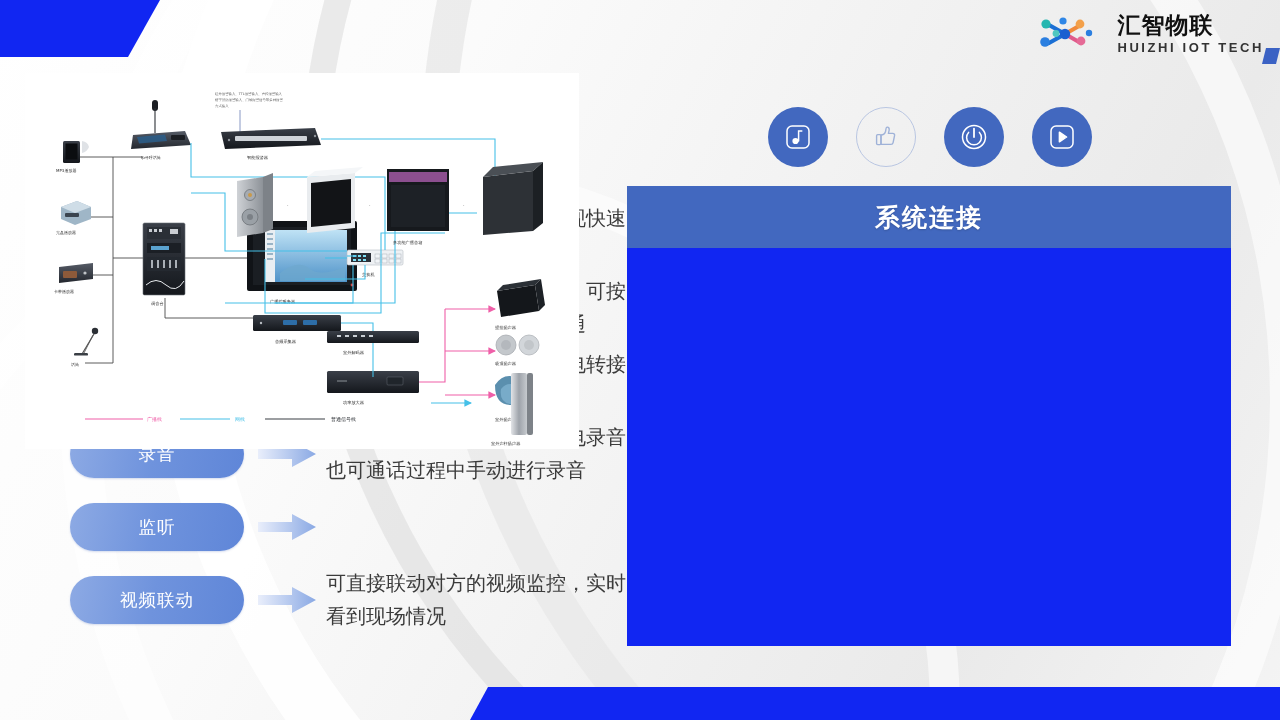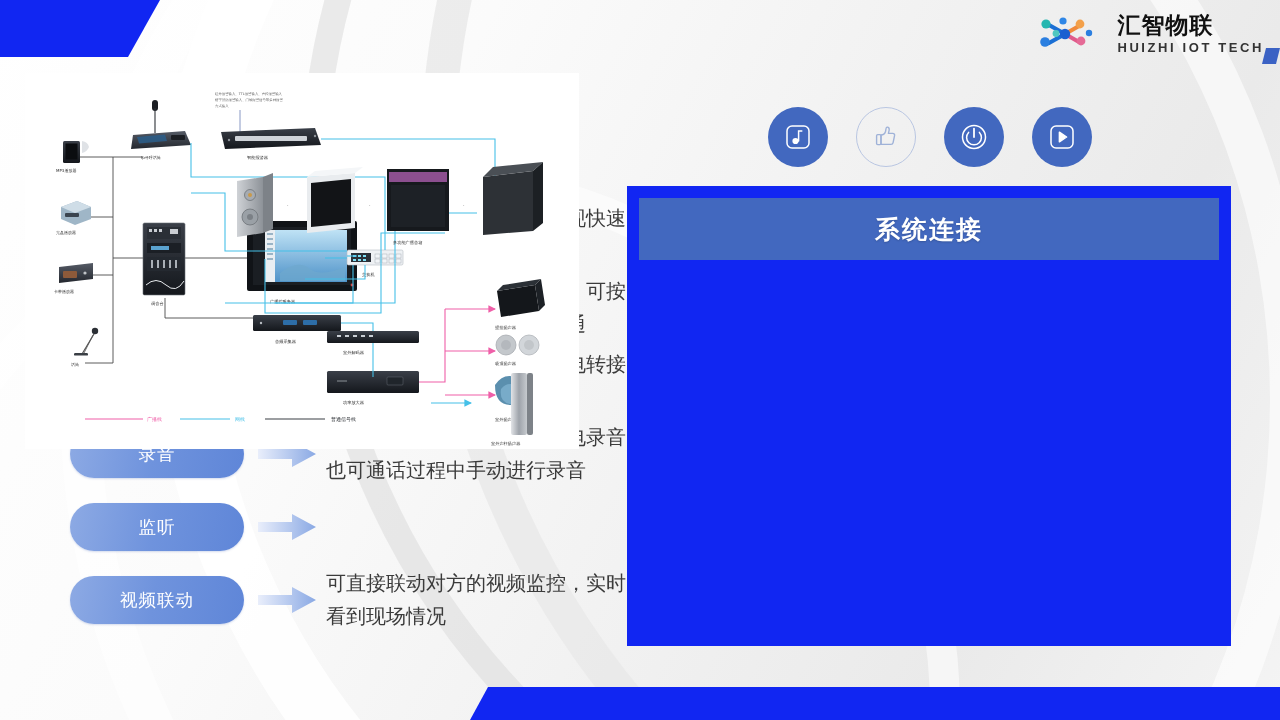--- a/index.html
+++ b/index.html
@@ -140,21 +140,21 @@
     font-family: "DejaVu Sans", "Liberation Sans", sans-serif;
     width: 300px;
   }
   .desc div { white-space: nowrap; }
 
   
   .panel {
     position: absolute; left: 627px; top: 186px;
     width: 604px; height: 460px;
     background: #1126f2;
-    padding: 12px;
+    padding: 0;
   }
   .panel-head {
     height: 62px;
     background: #4268bf;
     display: flex; align-items: center; justify-content: center;
   }
   .panel-title {
     color: #fff; font-size: 25px; font-weight: 700; letter-spacing: 2px;
     font-family: "DejaVu Sans", "Liberation Sans", sans-serif;
     text-shadow: 0 1px 2px rgba(0,0,0,0.18);

